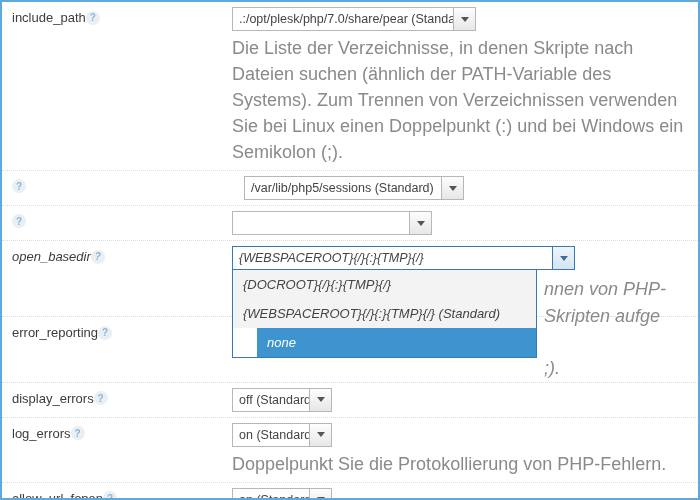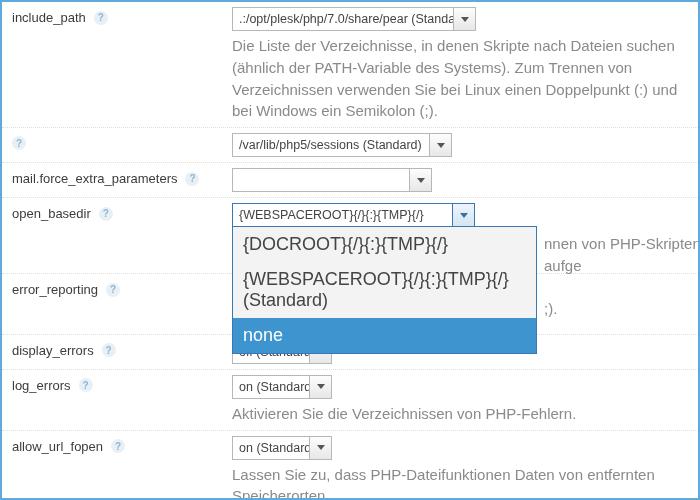--- a/index.html
+++ b/index.html
@@ -18,21 +18,21 @@
     display: flex;
     align-items: flex-start;
     padding: 5px 10px 5px 10px;
     border-bottom: 1px dotted #ddd;
   }
   .row:last-child { border-bottom: none; }
   .label-col {
     flex: 0 0 220px;
     display: flex;
     align-items: center;
-    gap: 8px;
+    gap: 0;
     padding-top: 3px;
     color: #3c3c3c;
   }
   .label-text { }
   .help-icon {
     display: inline-flex;
     align-items: center;
     justify-content: center;
     width: 14px;
     height: 14px;
@@ -52,75 +52,76 @@
   }
   .select {
     display: inline-flex;
     align-items: center;
     border: 1px solid #b7b7b7;
     background: #fff;
     height: 24px;
     position: relative;
   }
   .select.wide { width: 244px; }
-  .select.mid  { width: 220px; }
+  .select.mid  { width: 220px; margin-left: 12px; }
   .select.sm   { width: 100px; }
-  .select.obd  { width: 243px; }
+  .select.obd  { width: 343px; }
   .select-text {
     flex: 1;
     padding: 0 6px;
     white-space: nowrap;
     overflow: hidden;
     color: #444;
     font-size: 12.5px;
   }
   .select-btn {
     width: 22px;
     height: 100%;
     border-left: 1px solid #b7b7b7;
     background: linear-gradient(#fdfdfd,#e7e7e7);
     display: flex;
     align-items: center;
     justify-content: center;
   }
   .select-btn svg { display:block; }
   .desc {
     color: #8a8a8a;
-    font-size: 15px;
+    font-size: 18px;
     line-height: 1.45;
     max-width: 460px;
   }
   
-  .row.open-basedir { padding-bottom: 46px; }
+  .row.open-basedir { padding-bottom: 46px; font-style: italic; }
   .row.open-basedir .desc-behind {
     position: absolute;
     top: 30px;
     left: 0;
     width: 460px;
   }
   .dropdown {
     position: absolute;
     top: 23px;
     left: 0;
     width: 305px;
     border: 1px solid #3a78b5;
     background: #fff;
     z-index: 10;
   }
   .dropdown-item {
     padding: 7px 10px;
-    font-size: 18px;
+    font-size: 13px;
     color: #444;
     background: #f3f3f3;
     cursor: pointer;
   }
   .dropdown-item + .dropdown-item { border-top: 0; }
   .dropdown-item.selected {
     background: #3d94cf;
     color: #fff;
+    margin-left: 24px;
   }
 </style>
 </head>
 <body>
 
 <div class="row">
   <div class="label-col">
     <span class="label-text">include_path</span>
     <span class="help-icon">?</span>
   </div>
@@ -148,21 +149,20 @@
         <svg width="8" height="5" viewBox="0 0 8 5">
             <path d="M0 0 L8 0 L4 5 Z" fill="#555"></path>
           </svg>
       </span>
     </div>
   </div>
 </div>
 
 <div class="row">
   <div class="label-col">
-    <span class="label-text">mail.force_extra_parameters</span>
     <span class="help-icon">?</span>
   </div>
   <div class="value-col">
     <div class="select" style="width:200px">
       <span class="select-text"></span>
       <span class="select-btn">
         <svg width="8" height="5" viewBox="0 0 8 5">
             <path d="M0 0 L8 0 L4 5 Z" fill="#555"></path>
           </svg>
       </span>
@@ -235,21 +235,21 @@
   </div>
   <div class="value-col">
     <div class="select sm">
       <span class="select-text">on (Standard)</span>
       <span class="select-btn">
         <svg width="8" height="5" viewBox="0 0 8 5">
             <path d="M0 0 L8 0 L4 5 Z" fill="#555"></path>
           </svg>
       </span>
     </div>
-    <div class="desc">Aktivieren Sie die Verzeichnissen von PHP-Fehlern.</div>
+    <div class="desc">Doppelpunkt Sie die Protokollierung von PHP-Fehlern.</div>
   </div>
 </div>
 
 <div class="row">
   <div class="label-col">
     <span class="label-text">allow_url_fopen</span>
     <span class="help-icon">?</span>
   </div>
   <div class="value-col">
     <div class="select sm">

